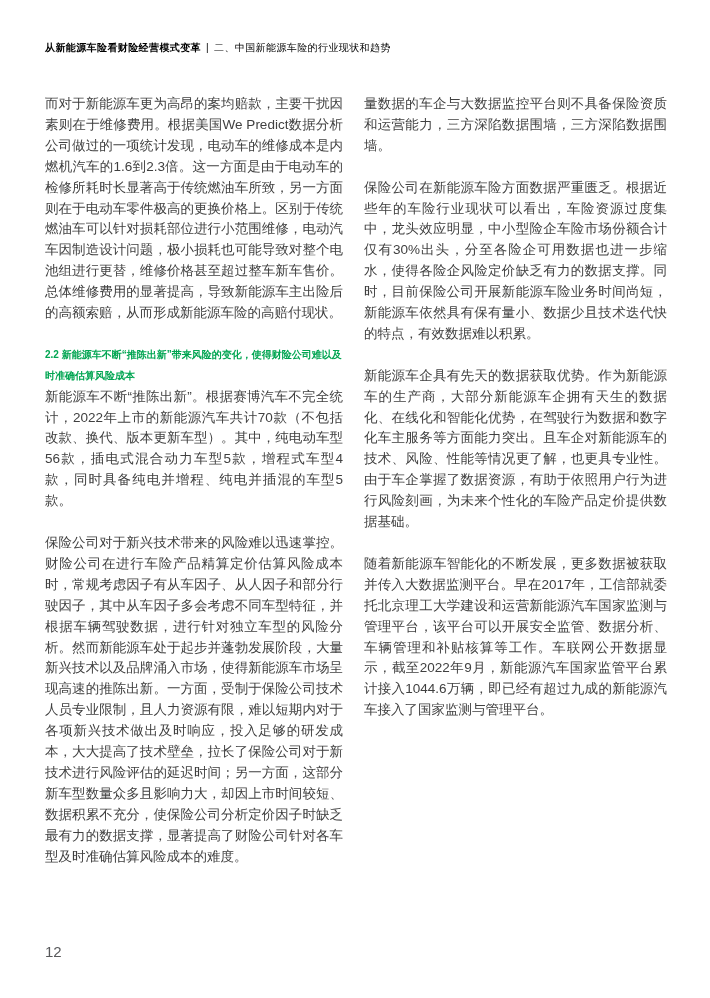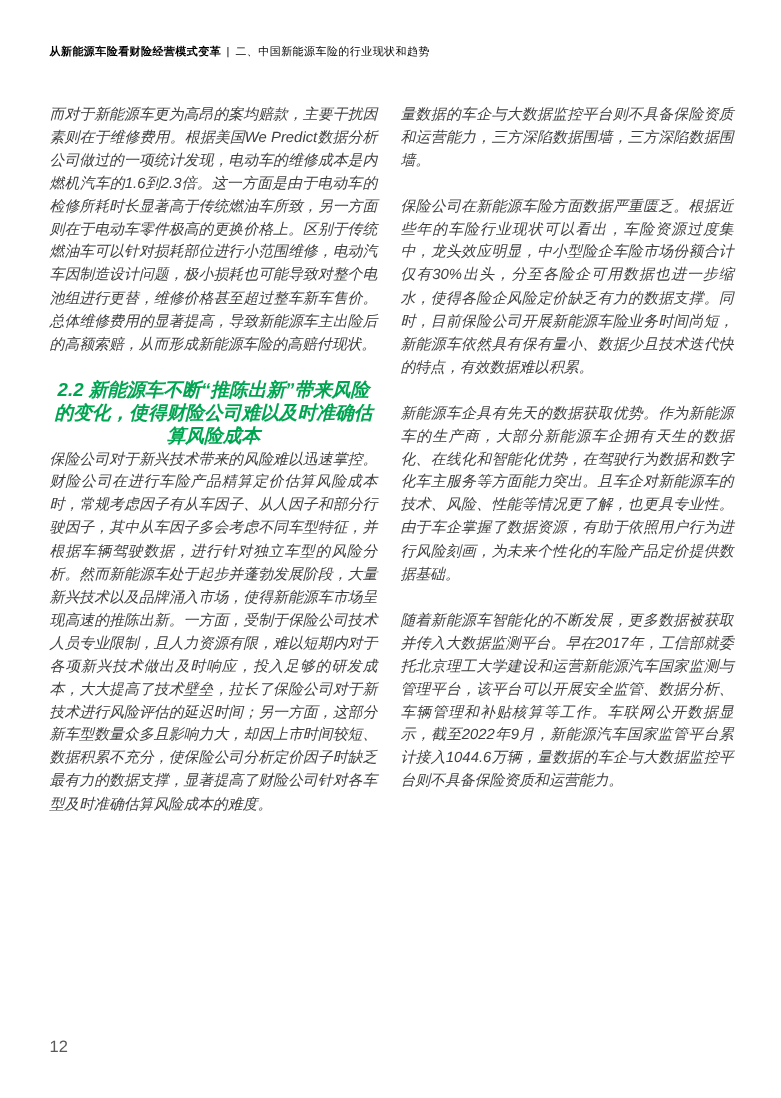--- a/index.html
+++ b/index.html
@@ -27,36 +27,35 @@
     white-space: nowrap;
   }
   .running-header .hdr-bold { font-weight: bold; }
   .running-header .hdr-sep { margin: 0 5px; font-weight: normal; }
   .col {
     position: absolute;
     top: 94px;
     font-size: 13.5px;
     line-height: 20.9px;
     color: var(--body-text, #404040);
-    font-style: italic;
   }
   .col-left  { left: 45px;  width: 298px; }
   .col-right { left: 364px; width: 303px; }
   .para {
     margin-bottom: 20.9px;
     text-align: justify;
     text-align-last: left;
   }
   .col > .para:last-child { margin-bottom: 0; }
   .section-heading {
     color: var(--heading-green, #00A551);
-    font-size: 17px;
+    font-size: 10px;
     font-weight: bold;
     line-height: 20.9px;
-    text-align: center;
+    text-align: left;
     margin-bottom: 0;
   }
   .page-number {
     position: absolute;
     left: 45px;
     top: 945px;
     font-size: 15px;
     line-height: 14px;
     color: var(--pagenum-text, #58595B);
   }
@@ -66,25 +65,26 @@
 
 <div class="page">
 
   <div class="running-header">
     <span class="hdr-bold">从新能源车险看财险经营模式变革</span><span class="hdr-sep">|</span><span class="hdr-regular">二、中国新能源车险的行业现状和趋势</span>
   </div>
 
   <div class="col col-left">
       <p class="para">而对于新能源车更为高昂的案均赔款，主要干扰因素则在于维修费用。根据美国We Predict数据分析公司做过的一项统计发现，电动车的维修成本是内燃机汽车的1.6到2.3倍。这一方面是由于电动车的检修所耗时长显著高于传统燃油车所致，另一方面则在于电动车零件极高的更换价格上。区别于传统燃油车可以针对损耗部位进行小范围维修，电动汽车因制造设计问题，极小损耗也可能导致对整个电池组进行更替，维修价格甚至超过整车新车售价。总体维修费用的显著提高，导致新能源车主出险后的高额索赔，从而形成新能源车险的高赔付现状。</p>
       <h3 class="section-heading">2.2 新能源车不断“推陈出新”带来风险的变化，使得财险公司难以及时准确估算风险成本</h3>
+      <p class="para">新能源车不断“推陈出新”。根据赛博汽车不完全统计，2022年上市的新能源汽车共计70款（不包括改款、换代、版本更新车型）。其中，纯电动车型56款，插电式混合动力车型5款，增程式车型4款，同时具备纯电并增程、纯电并插混的车型5款。</p>
       <p class="para">保险公司对于新兴技术带来的风险难以迅速掌控。财险公司在进行车险产品精算定价估算风险成本时，常规考虑因子有从车因子、从人因子和部分行驶因子，其中从车因子多会考虑不同车型特征，并根据车辆驾驶数据，进行针对独立车型的风险分析。然而新能源车处于起步并蓬勃发展阶段，大量新兴技术以及品牌涌入市场，使得新能源车市场呈现高速的推陈出新。一方面，受制于保险公司技术人员专业限制，且人力资源有限，难以短期内对于各项新兴技术做出及时响应，投入足够的研发成本，大大提高了技术壁垒，拉长了保险公司对于新技术进行风险评估的延迟时间；另一方面，这部分新车型数量众多且影响力大，却因上市时间较短、数据积累不充分，使保险公司分析定价因子时缺乏最有力的数据支撑，显著提高了财险公司针对各车型及时准确估算风险成本的难度。</p>
     </div>
 
   <div class="col col-right">
       <p class="para">量数据的车企与大数据监控平台则不具备保险资质和运营能力，三方深陷数据围墙，三方深陷数据围墙。</p>
       <p class="para">保险公司在新能源车险方面数据严重匮乏。根据近些年的车险行业现状可以看出，车险资源过度集中，龙头效应明显，中小型险企车险市场份额合计仅有30%出头，分至各险企可用数据也进一步缩水，使得各险企风险定价缺乏有力的数据支撑。同时，目前保险公司开展新能源车险业务时间尚短，新能源车依然具有保有量小、数据少且技术迭代快的特点，有效数据难以积累。</p>
       <p class="para">新能源车企具有先天的数据获取优势。作为新能源车的生产商，大部分新能源车企拥有天生的数据化、在线化和智能化优势，在驾驶行为数据和数字化车主服务等方面能力突出。且车企对新能源车的技术、风险、性能等情况更了解，也更具专业性。由于车企掌握了数据资源，有助于依照用户行为进行风险刻画，为未来个性化的车险产品定价提供数据基础。</p>
-      <p class="para">随着新能源车智能化的不断发展，更多数据被获取并传入大数据监测平台。早在2017年，工信部就委托北京理工大学建设和运营新能源汽车国家监测与管理平台，该平台可以开展安全监管、数据分析、车辆管理和补贴核算等工作。车联网公开数据显示，截至2022年9月，新能源汽车国家监管平台累计接入1044.6万辆，量数据的车企与大数据监控平台则不具备保险资质和运营能力。</p>
+      <p class="para">随着新能源车智能化的不断发展，更多数据被获取并传入大数据监测平台。早在2017年，工信部就委托北京理工大学建设和运营新能源汽车国家监测与管理平台，该平台可以开展安全监管、数据分析、车辆管理和补贴核算等工作。车联网公开数据显示，截至2022年9月，新能源汽车国家监管平台累计接入1044.6万辆，即已经有超过九成的新能源汽车接入了国家监测与管理平台。</p>
     </div>
 
   <div class="page-number">12</div>
 
 </div>
 
 </body></html>

